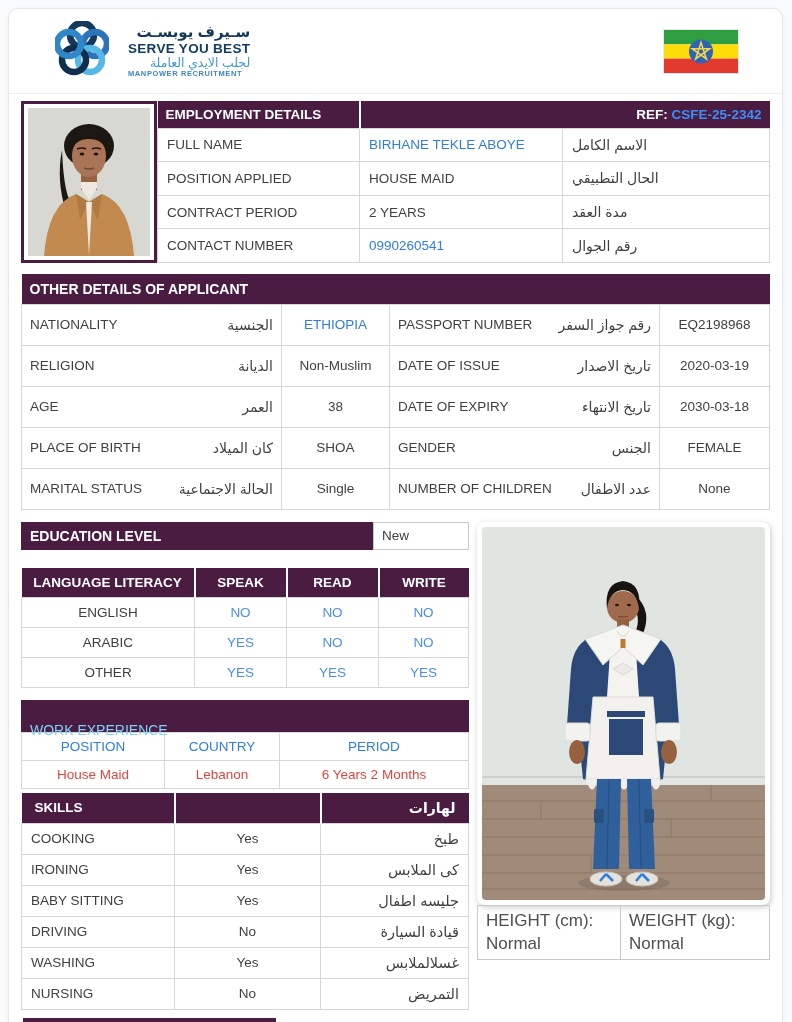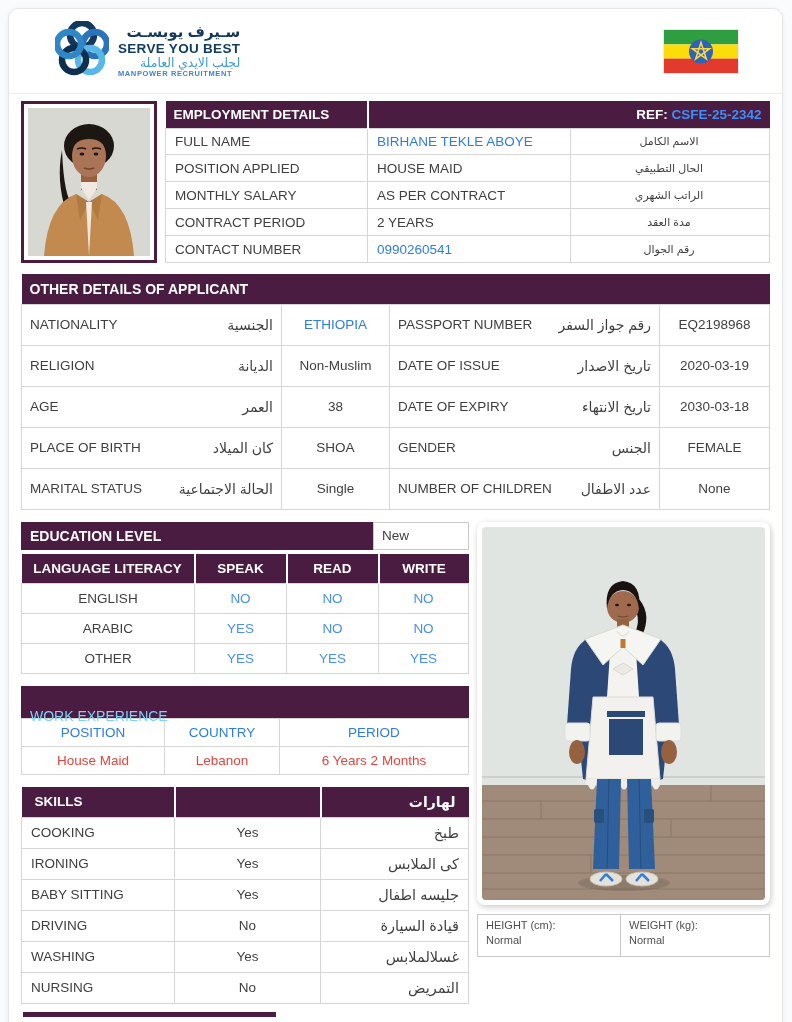--- a/index.html
+++ b/index.html
@@ -12,81 +12,81 @@
     --txt:#3f3f3f;
   }
   *{box-sizing:border-box;margin:0;padding:0}
   html,body{width:792px;height:1022px;overflow:hidden;background:#fafbfc;
     font-family:"Liberation Sans","DejaVu Sans",sans-serif;color:var(--txt);}
   .page{position:absolute;left:8px;top:8px;width:775px;height:1040px;background:#fff;
     border:1px solid #e4e6ea;border-radius:10px;box-shadow:0 1px 5px rgba(0,0,0,.06);}
   
   .hdr{height:85px;display:flex;align-items:center;justify-content:space-between;
     padding:0 44px 0 46px;border-bottom:1px solid #ededed;}
-  .logo{display:flex;align-items:center;gap:9px}
+  .logo{display:flex;align-items:center;gap:19px}
   .logo-text{display:flex;flex-direction:column;line-height:1.12}
   .l-ar{color:#14375c;font-size:15px;font-weight:bold}
   .l-en{color:#0f3b5f;font-size:13.5px;font-weight:bold;letter-spacing:.3px}
   .l-ar2{color:#3d9bd5;font-size:12.5px}
   .l-en2{color:#3d85c8;font-size:7.5px;font-weight:bold;letter-spacing:.6px}
   .flagbox{box-shadow:0 0 0 1px #f0e4e4;line-height:0}
   
   .content{padding:7px 12px 0 12px}
-  .row1{display:flex;gap:8px}
+  .row1{display:flex;}
   .photo-frame{width:136px;height:162px;border:3px solid var(--purple);background:#fff;
     padding:4px;flex:none}
   .photo-frame svg{width:100%;height:100%;display:block}
   table{border-collapse:collapse;table-layout:fixed}
   .emp{flex:1;font-size:13.5px}
   .emp thead th{background:var(--purple);color:#fff;height:27px;font-size:13.5px;text-align:left;padding:0 8px}
   .emp thead th.pt{border-right:2px solid #fff;width:202px}
   .emp thead th.pref{text-align:right}
   .refv{color:var(--refblue)}
   .emp tbody td{border:1px solid var(--bd);height:26px;padding:0 9px}
   .emp td.val{width:203px}
-  .emp td.ar{text-align:center;font-size:11px;padding-right:11px}
+  .emp td.ar{text-align:left;font-size:14px;padding-right:11px}
   .blue{color:var(--blue)}
   
   .other{width:100%;margin-top:11px;font-size:13.5px}
   .other thead th{background:var(--purple);color:#fff;height:30px;text-align:left;padding:0 8px;font-size:14px}
   .other tbody td{border:1px solid var(--bd);height:30px;padding:12px 8px}
   .other td.dual div{display:flex;justify-content:space-between;align-items:center}
   .other .arr{font-size:14px}
   .other td.cval{text-align:center;padding:0 2px}
   
   .row3{display:flex;gap:8px;margin-top:12px}
   .leftcol{width:448px;flex:none}
   .rightcol{flex:1}
-  .edu{display:flex;margin-bottom:4px}
+  .edu{display:flex;margin-bottom:18px}
   .edu-bar{flex:1;background:var(--purple);color:#fff;font-weight:bold;font-size:14px;
     height:28px;line-height:28px;padding:0 9px}
   .edu-val{width:96px;border:1px solid #c9c9c9;height:28px;line-height:26px;padding:0 8px;font-size:13.5px}
   .lang{width:100%;font-size:13.5px;margin-bottom:12px}
   .lang thead th{background:var(--purple);color:#fff;height:30px;font-weight:bold}
   .lang thead th + th{border-left:2px solid #fff}
   .lang tbody td{border:1px solid var(--bd);height:30px;text-align:center}
   .lang td.yn{color:var(--lblue)}
   .sec-bar{background:var(--purple);color:#7dd3fc;font-weight:normal;font-size:14px;height:28px;
     line-height:28px;padding:16px 9px}
-  .work-t{width:100%;font-size:13.5px;margin-bottom:12px}
+  .work-t{width:100%;font-size:13.5px;margin-bottom:4px}
   .work-t th,.work-t td{border:1px solid var(--bd);height:28px;text-align:center;font-weight:normal}
   .work-t thead th{color:var(--blue)}
   .work-t tbody td{color:var(--red)}
   .skills{width:100%;font-size:13.5px}
   .skills thead th{background:var(--purple);color:#fff;height:30px;text-align:left;padding:0 13px;font-weight:bold}
   .skills thead th + th{border-left:2px solid #fff}
   .skills thead th.s3{text-align:right;font-size:14px}
   .skills tbody td{border:1px solid var(--bd);height:31px;padding:0 9px}
   .skills td.sv{text-align:center}
   .skills td.sa{text-align:right;font-size:14.5px}
   
   .body-photo{background:#fff;border-radius:8px;box-shadow:1px 2px 6px rgba(0,0,0,.22);
     padding:5px;height:383px}
   .body-photo svg{width:100%;height:100%;display:block;border-radius:4px}
-  .phys{width:100%;margin-top:9px;font-size:11px;color:#4f4f4f}
+  .phys{width:100%;font-size:17px;color:#4f4f4f}
   .phys td{border:1px solid #c9c9c9;padding:3px 8px;vertical-align:top;line-height:1.4;height:42px}
   .phys td:first-child{width:143px}
   .cutbar{width:253px;height:5px;background:var(--purple);margin:8px 0 0 2px}
 </style>
 </head>
 <body>
 
 <div class="page">
 
   <div class="hdr">
@@ -166,25 +166,20 @@
               <td class="val"><span class="blue">BIRHANE TEKLE ABOYE</span></td>
               <td class="ar" dir="rtl">الاسم الكامل</td>
             </tr>
 
             <tr>
               <td class="lbl">POSITION APPLIED</td>
               <td class="val"><span>HOUSE MAID</span></td>
               <td class="ar" dir="rtl">الحال التطبيقي</td>
             </tr>
 
-            <tr>
-              <td class="lbl">MONTHLY SALARY</td>
-              <td class="val"><span>AS PER CONTRACT</span></td>
-              <td class="ar" dir="rtl">الراتب الشهري</td>
-            </tr>
 
             <tr>
               <td class="lbl">CONTRACT PERIOD</td>
               <td class="val"><span>2 YEARS</span></td>
               <td class="ar" dir="rtl">مدة العقد</td>
             </tr>
 
             <tr>
               <td class="lbl">CONTACT NUMBER</td>
               <td class="val"><span class="blue">0990260541</span></td>

